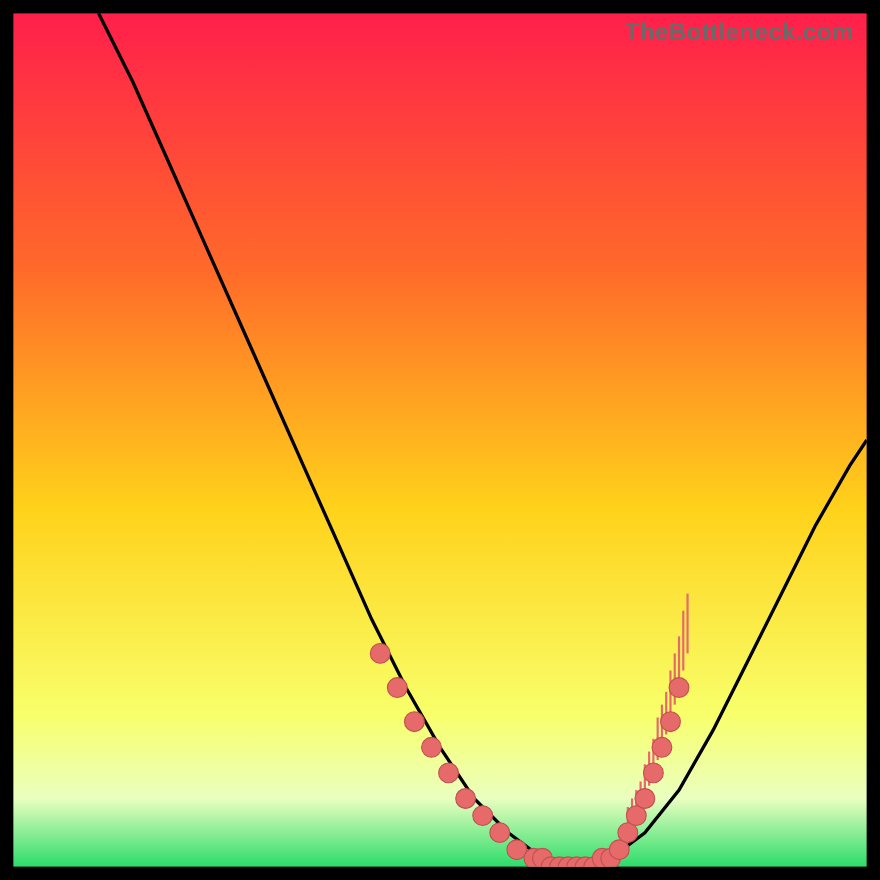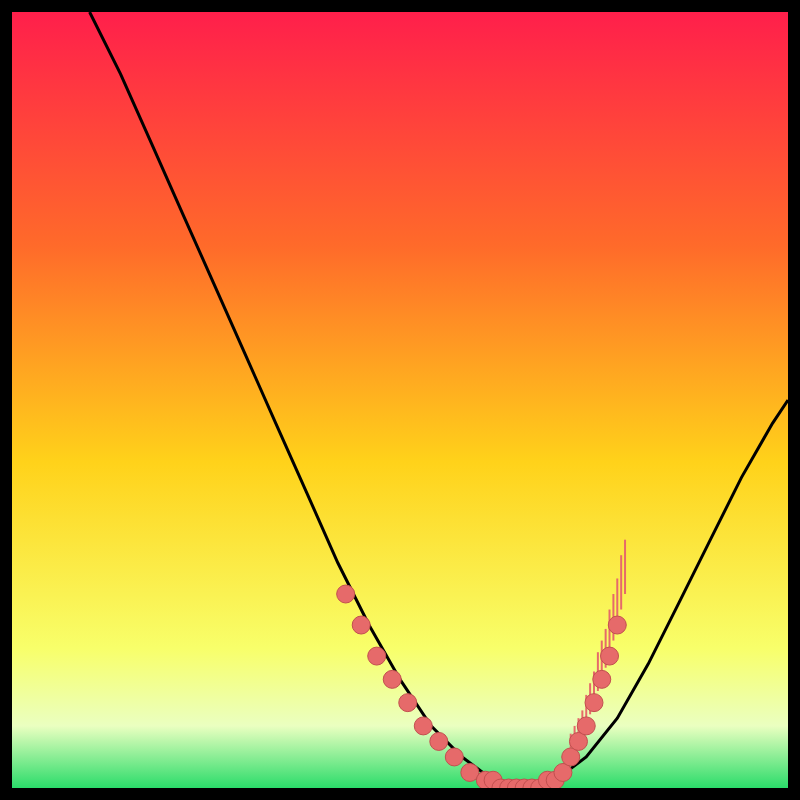--- a/index.html
+++ b/index.html
@@ -97,13 +97,14 @@
         <circle cx="558.72" cy="744.96" r="9" fill="#e66a6a" stroke="#c24f4f" stroke-width="1"></circle>
         <circle cx="566.48" cy="729.44" r="9" fill="#e66a6a" stroke="#c24f4f" stroke-width="1"></circle>
         <circle cx="574.24" cy="713.92" r="9" fill="#e66a6a" stroke="#c24f4f" stroke-width="1"></circle>
         <circle cx="582" cy="690.64" r="9" fill="#e66a6a" stroke="#c24f4f" stroke-width="1"></circle>
         <circle cx="589.76" cy="667.36" r="9" fill="#e66a6a" stroke="#c24f4f" stroke-width="1"></circle>
         <circle cx="597.52" cy="644.0799999999999" r="9" fill="#e66a6a" stroke="#c24f4f" stroke-width="1"></circle>
         <circle cx="605.28" cy="613.04" r="9" fill="#e66a6a" stroke="#c24f4f" stroke-width="1"></circle>
       </g>
   </svg>
 
+  <div class="watermark">TheBottleneck.com</div>
 </div>
 
 </body></html>

